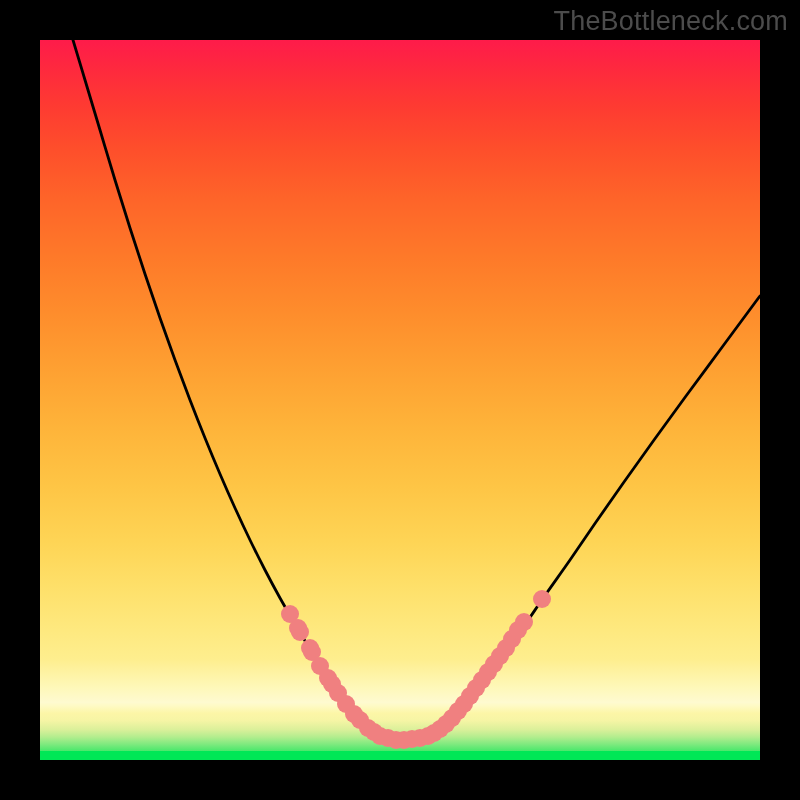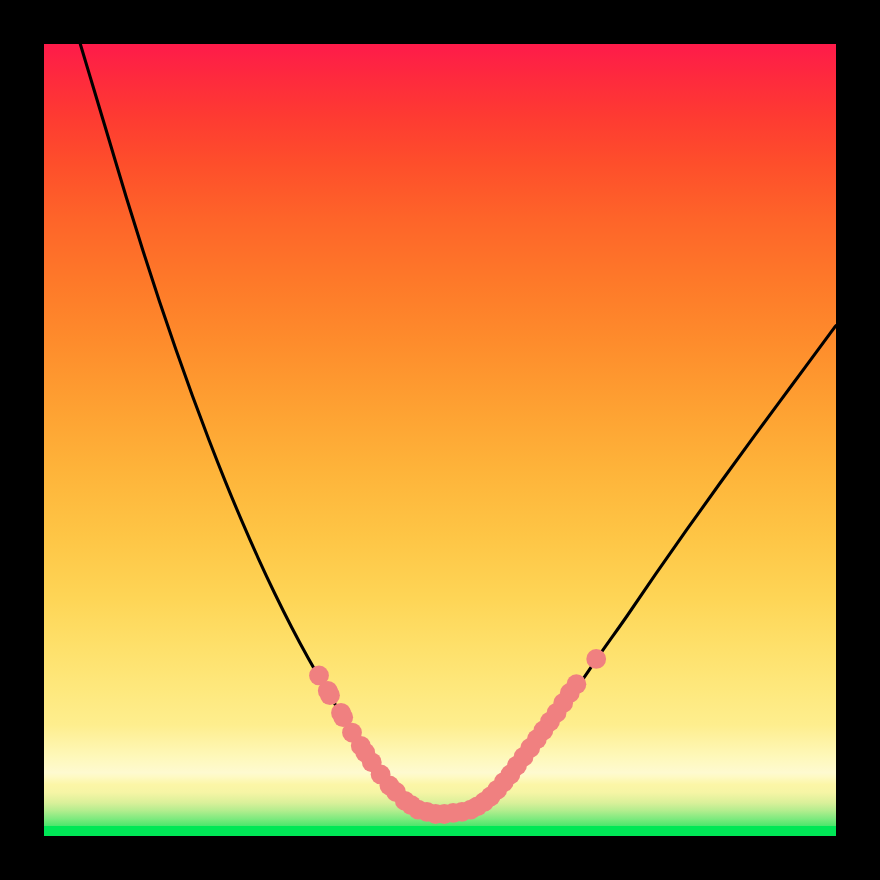--- a/index.html
+++ b/index.html
@@ -68,20 +68,21 @@
     left: 0;
     top: 0;
     width: 720px;
     height: 720px;
   }
 </style>
 </head>
 <body>
 
 <div class="frame">
+  <div class="watermark">TheBottleneck.com</div>
   <div class="plot">
     <svg class="curve" viewBox="0 0 720 720">
       <g id="curve-group">
           <path d="M 33 0 C 35.00 6.67, 40.50 25.00, 45 40 C 49.50 55.00, 55.00 73.33, 60 90 C 65.00 106.67, 70.00 123.67, 75 140 C 80.00 156.33, 85.00 172.33, 90 188 C 95.00 203.67, 100.00 219.00, 105 234 C 110.00 249.00, 115.00 263.67, 120 278 C 125.00 292.33, 130.00 306.33, 135 320 C 140.00 333.67, 145.00 347.00, 150 360 C 155.00 373.00, 160.00 385.67, 165 398 C 170.00 410.33, 175.00 422.33, 180 434 C 185.00 445.67, 190.00 457.00, 195 468 C 200.00 479.00, 205.00 489.67, 210 500 C 215.00 510.33, 220.00 520.33, 225 530 C 230.00 539.67, 235.00 549.00, 240 558 C 245.00 567.00, 250.33 576.00, 255 584 C 259.67 592.00, 263.83 599.00, 268 606 C 272.17 613.00, 276.33 620.00, 280 626 C 283.67 632.00, 286.67 637.00, 290 642 C 293.33 647.00, 296.67 651.67, 300 656 C 303.33 660.33, 306.67 664.17, 310 668 C 313.33 671.83, 316.67 675.67, 320 679 C 323.33 682.33, 327.00 685.50, 330 688 C 333.00 690.50, 336.67 693.00, 338 694 C 339.33 695.00, 336.67 693.50, 338 694 C 339.33 694.50, 343.00 696.17, 346 697 C 349.00 697.83, 352.67 698.50, 356 699 C 359.33 699.50, 362.67 700.00, 366 700 C 369.33 700.00, 372.67 699.50, 376 699 C 379.33 698.50, 383.00 697.83, 386 697 C 389.00 696.17, 392.67 694.50, 394 694 C 395.33 693.50, 392.33 695.33, 394 694 C 395.67 692.67, 400.33 689.33, 404 686 C 407.67 682.67, 411.67 678.67, 416 674 C 420.33 669.33, 425.00 664.00, 430 658 C 435.00 652.00, 440.33 645.33, 446 638 C 451.67 630.67, 457.67 622.67, 464 614 C 470.33 605.33, 477.00 596.00, 484 586 C 491.00 576.00, 498.33 565.00, 506 554 C 513.67 543.00, 521.67 532.00, 530 520 C 538.33 508.00, 547.00 495.00, 556 482 C 565.00 469.00, 574.33 455.67, 584 442 C 593.67 428.33, 603.67 414.33, 614 400 C 624.33 385.67, 635.00 371.00, 646 356 C 657.00 341.00, 668.67 325.33, 680 310 C 691.33 294.67, 707.33 273.00, 714 264 C 720.67 255.00, 719.00 257.33, 720 256" fill="none" stroke="#000" stroke-width="2.8" stroke-linecap="round"></path>
         </g>
       <g id="marker-group">
           <circle cx="250" cy="574" r="9" fill="#f08080"></circle>
           <circle cx="258" cy="588" r="9" fill="#f08080"></circle>
           <circle cx="260" cy="592" r="9" fill="#f08080"></circle>
           <circle cx="270" cy="608" r="9" fill="#f08080"></circle>

